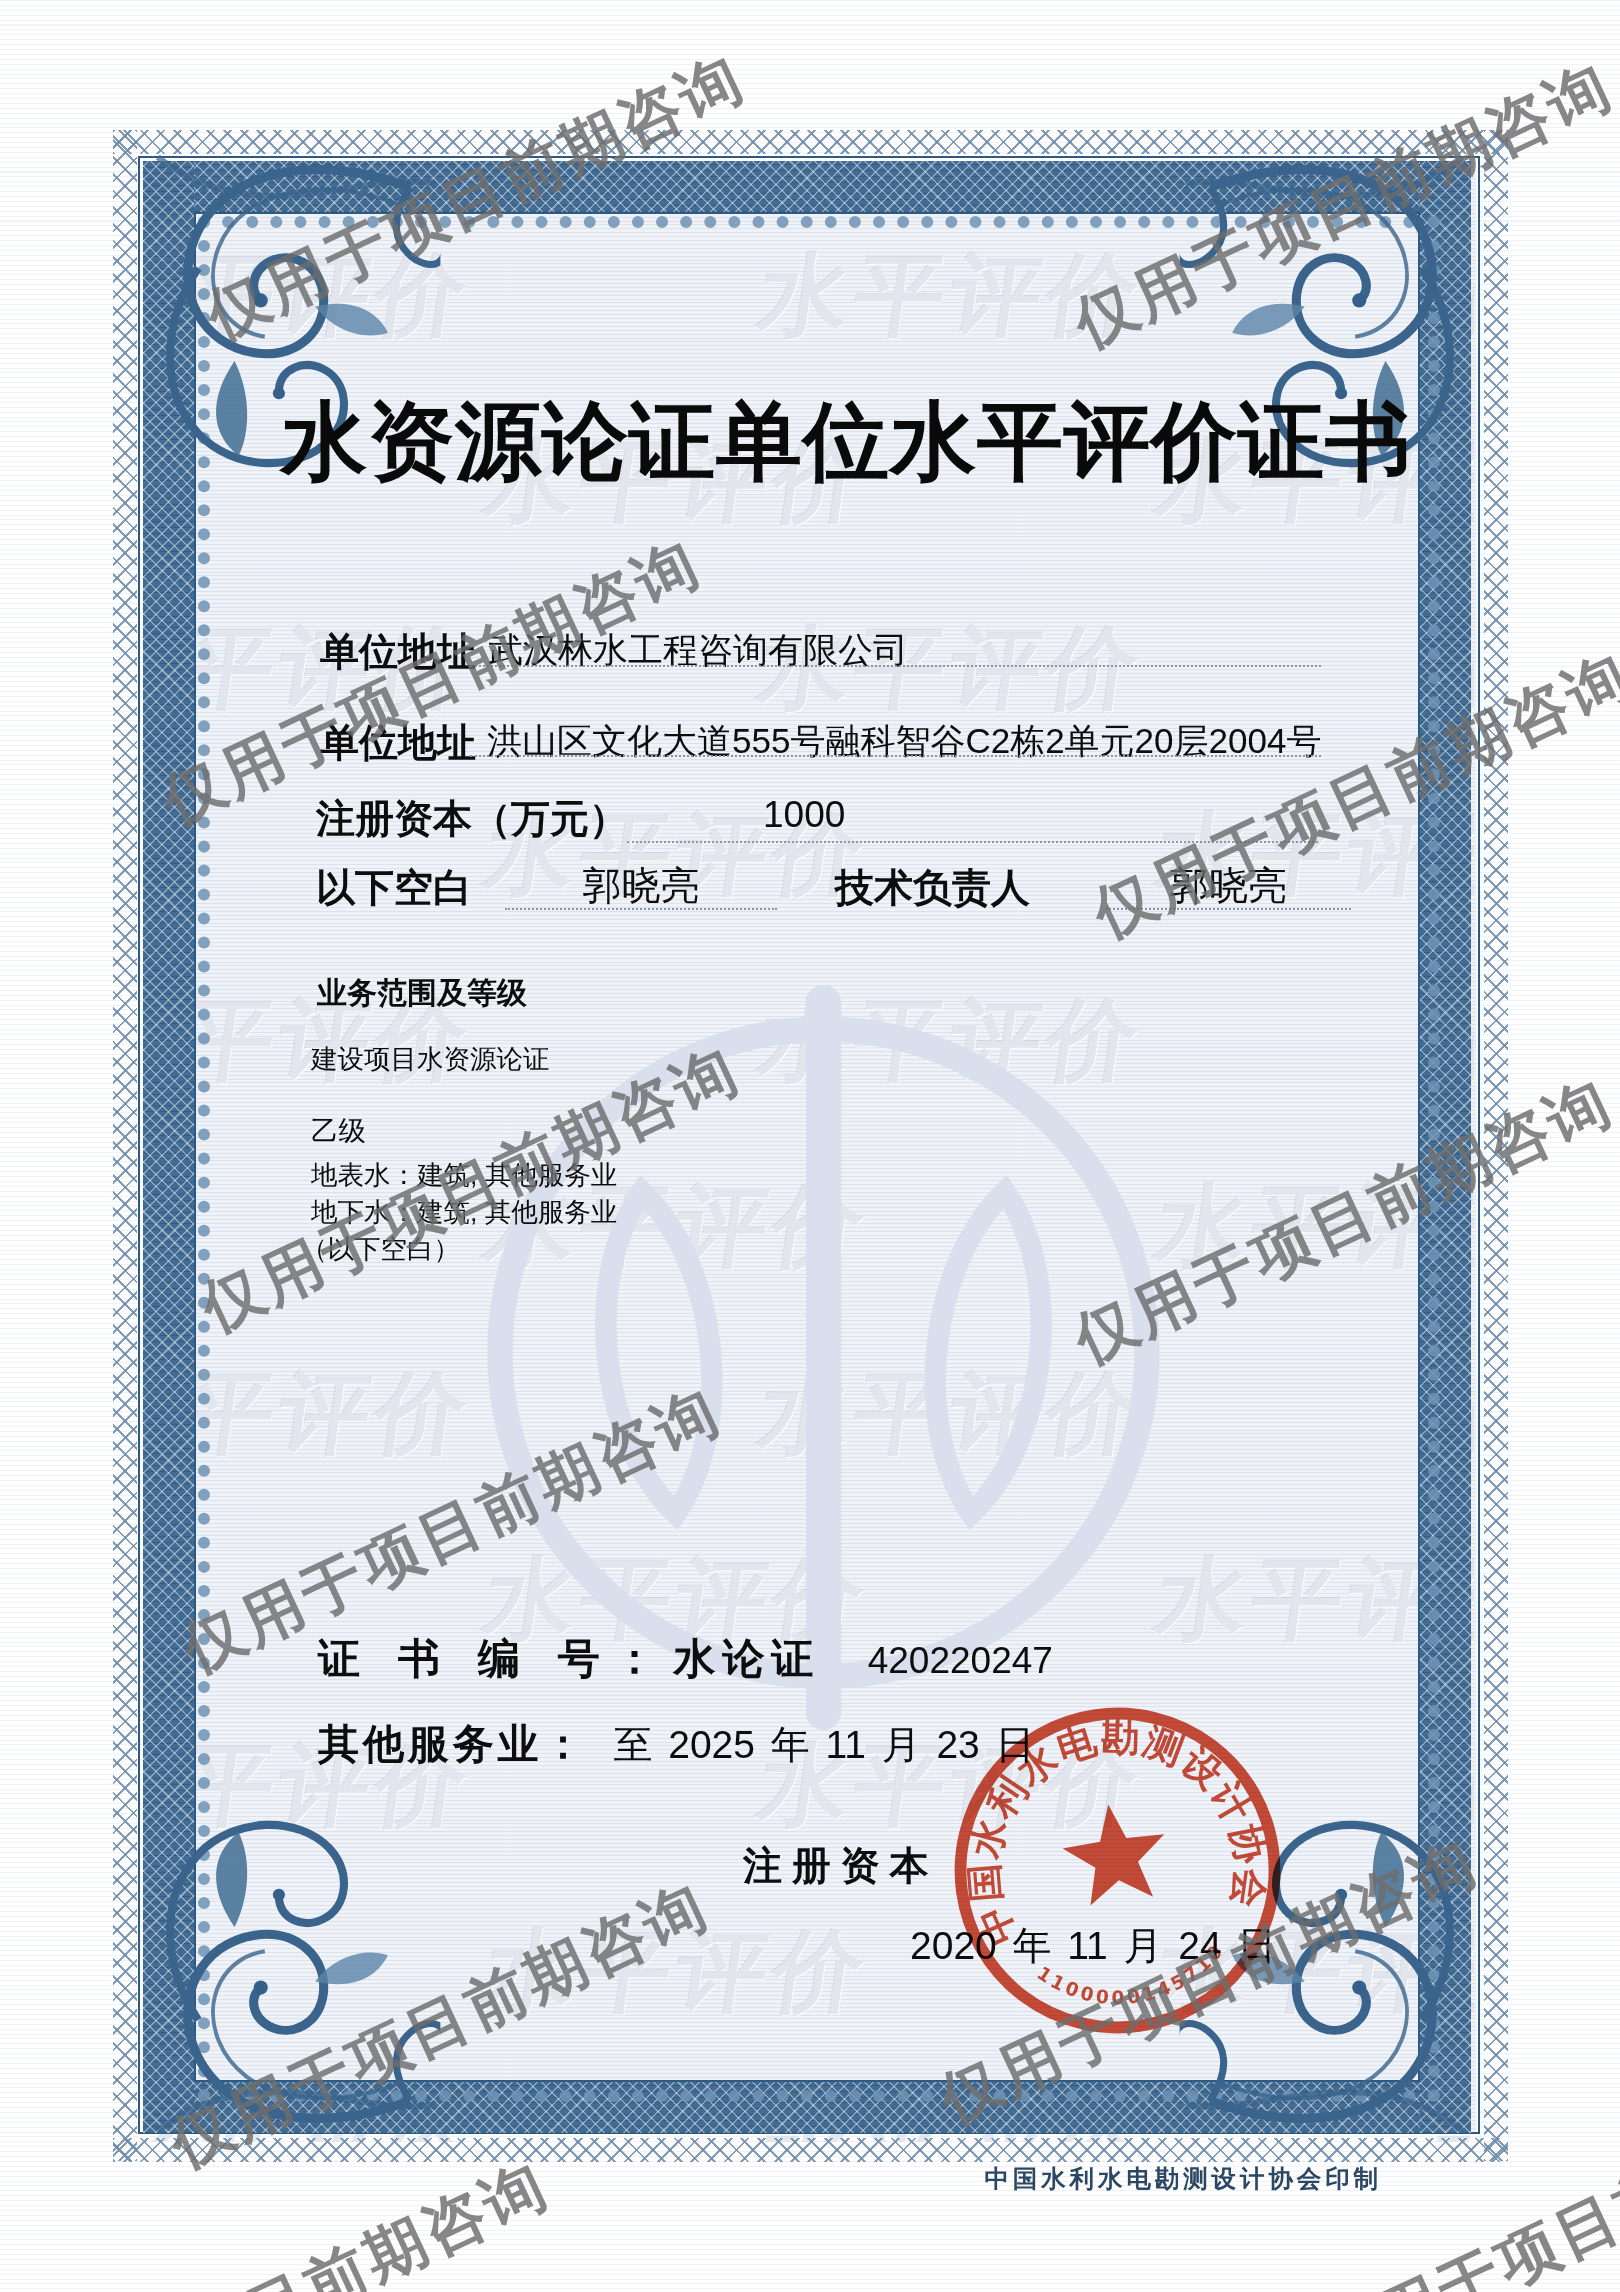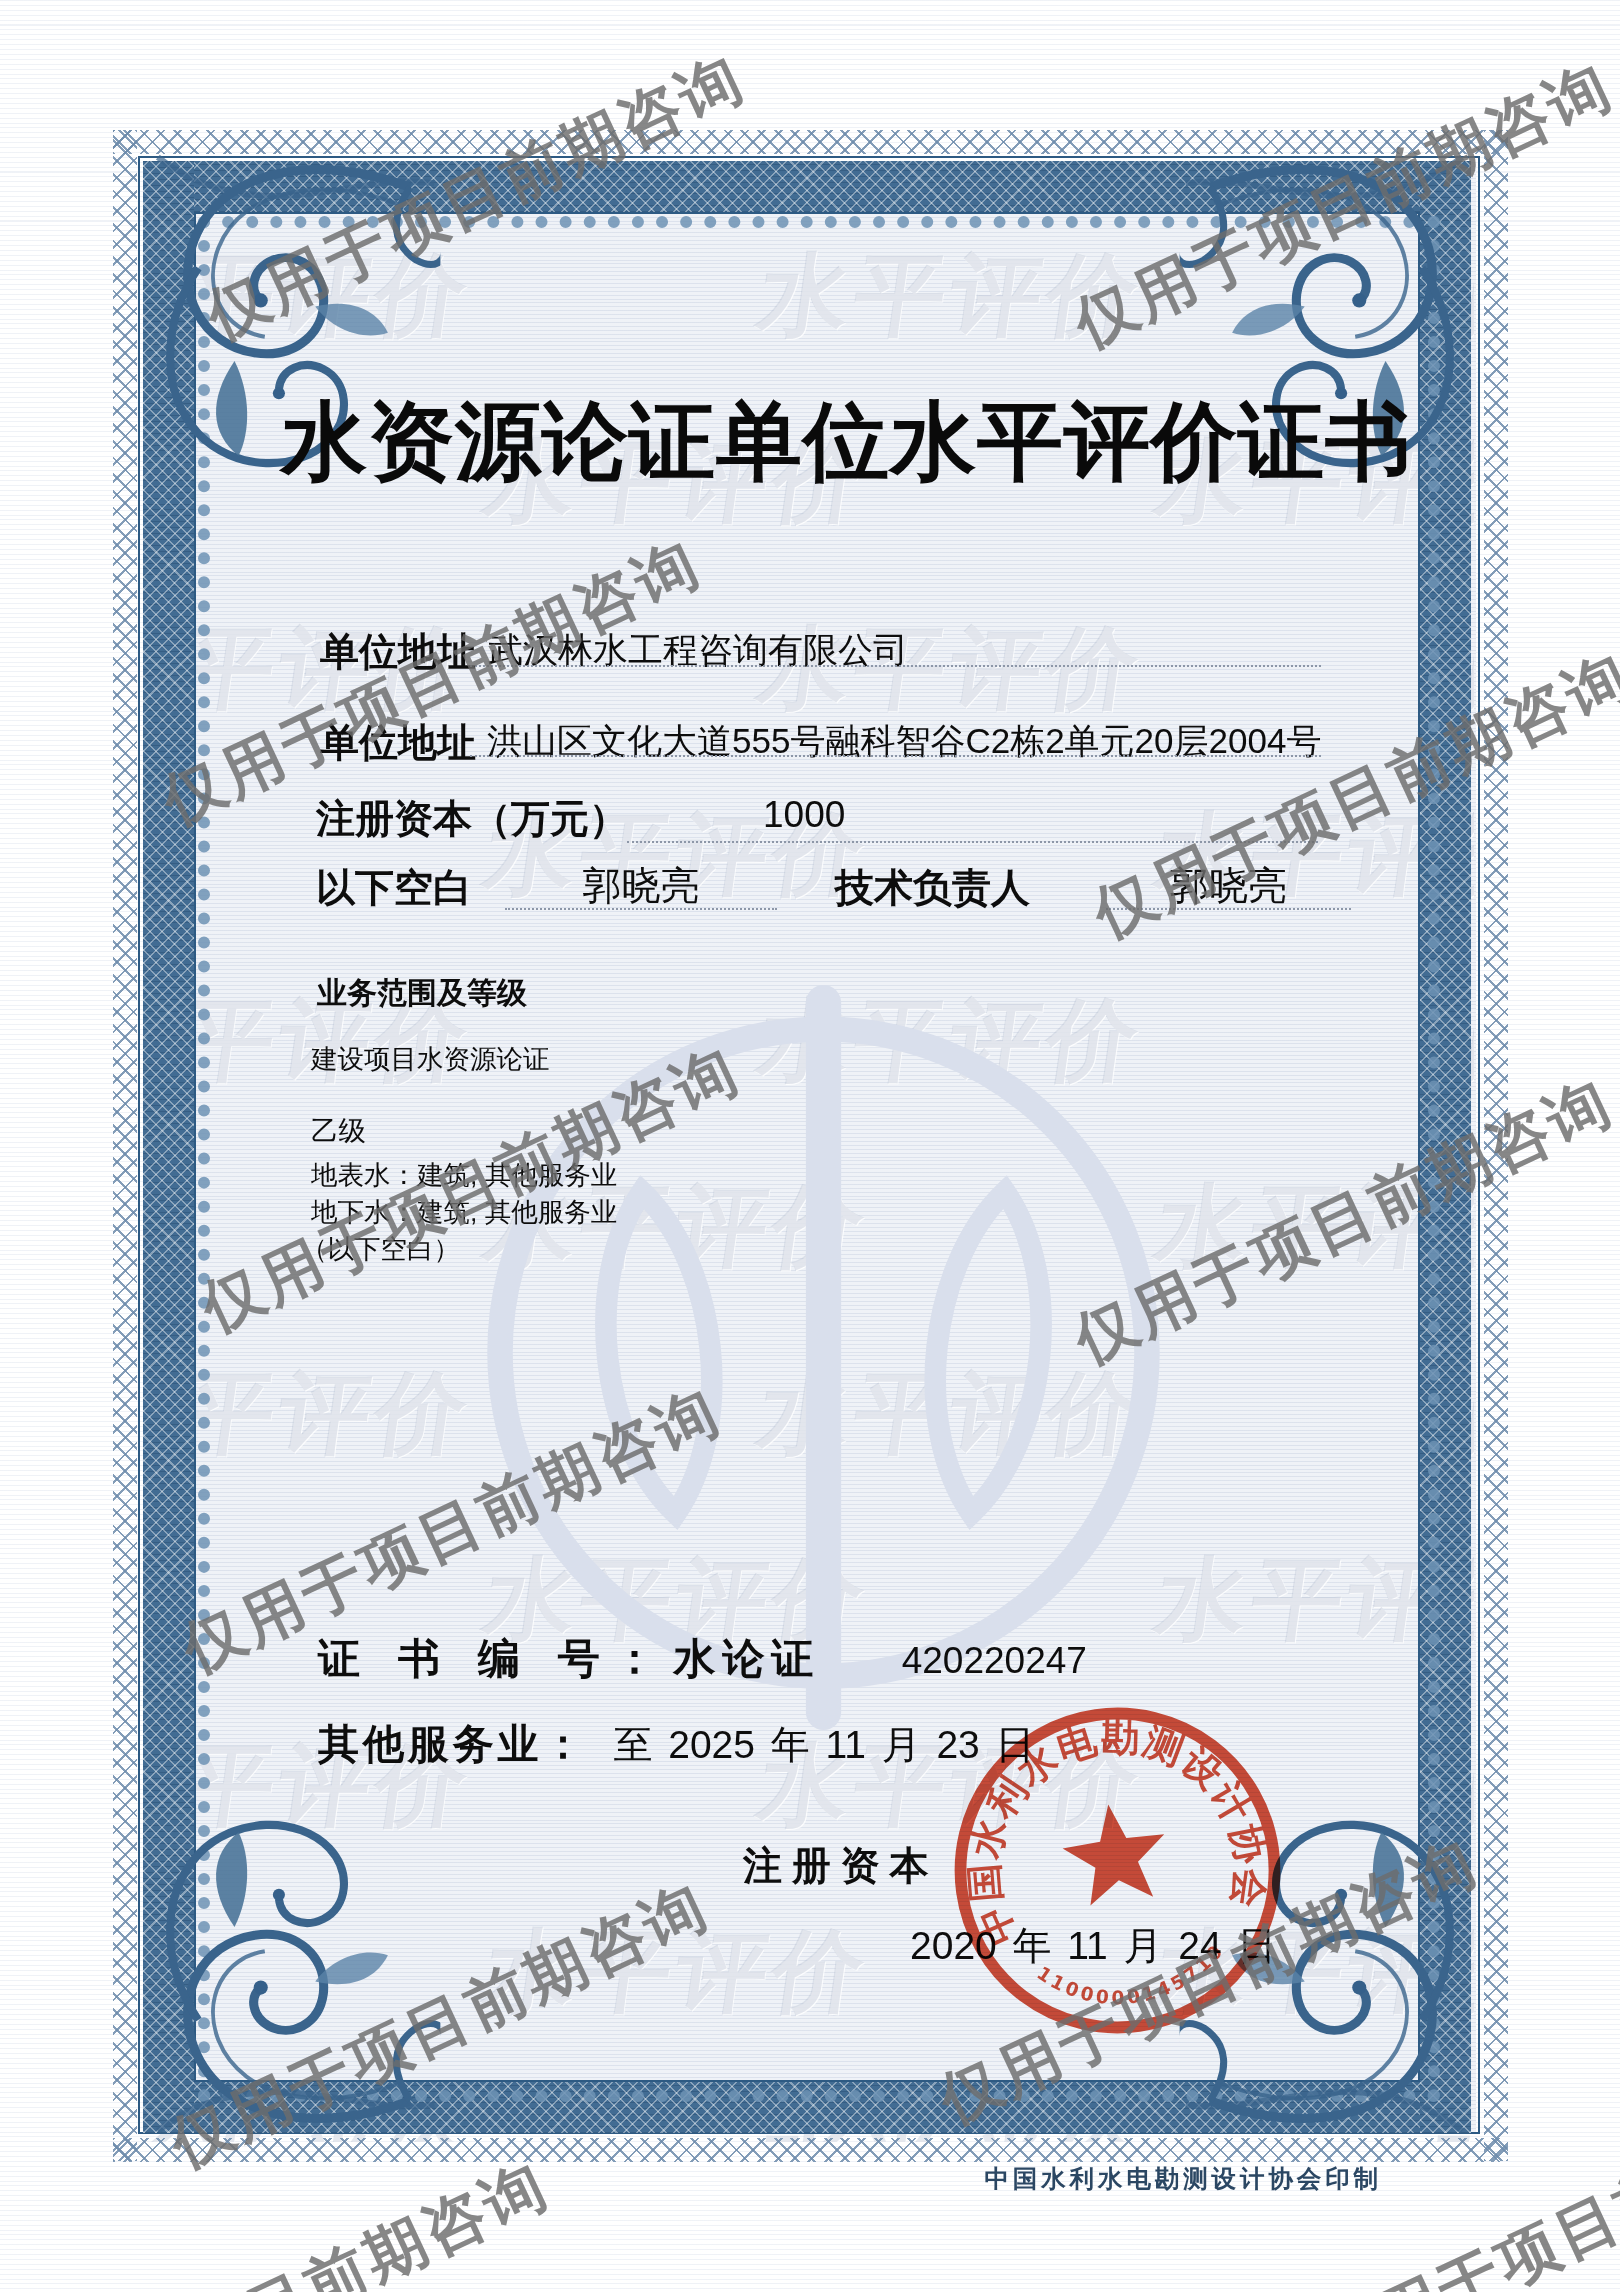--- a/index.html
+++ b/index.html
@@ -167,21 +167,21 @@
   <div class="fldlabel serifb" style="left:317px;top:973px;font-size:30px">业务范围及等级</div>
   <div class="scope-line sansb" style="left:311px;top:1041px;font-size:26.5px">建设项目水资源论证</div>
   <div class="scope-line sansb" style="left:311px;top:1113px">乙级</div>
   <div class="scope-line sansb" style="left:311px;top:1157px;font-size:26.5px">地表水：建筑, 其他服务业</div>
   <div class="scope-line sansb" style="left:311px;top:1194px;font-size:26.5px">地下水：建筑, 其他服务业</div>
   <div class="scope-line sansb" style="left:301px;top:1231px;font-size:26.5px">（以下空白）</div>
 
   <div class="certrow" style="left:318px;top:1631px">
     <span class="serifb" style="font-size:42px;letter-spacing:13.7px">证 书 编 号：</span>
     <span class="serifb" style="font-size:42px;letter-spacing:6.9px">水论证</span>
-    <span class="sansb" style="font-size:37px;margin-left:77px">420220247</span>
+    <span class="sansb" style="font-size:37px;margin-left:43px">420220247</span>
   </div>
   <div class="certrow" style="left:318px;top:1717px">
     <span class="serifb" style="font-size:41px;letter-spacing:3.9px">其他服务业：</span>
     <span class="sansb" style="font-size:39px;margin-left:21.6px;word-spacing:4.9px">至 2025 年 11 月 23 日</span>
   </div>
 
   <div class="certrow serifb" style="left:743px;top:1839px;font-size:39px;letter-spacing:9.8px">注册资本</div>
   <div class="certrow sansb" style="left:910px;top:1919px;font-size:39px;word-spacing:4.9px">2020 年 11 月 24 日</div>
 
   <svg class="seal" viewBox="0 0 370 370">

